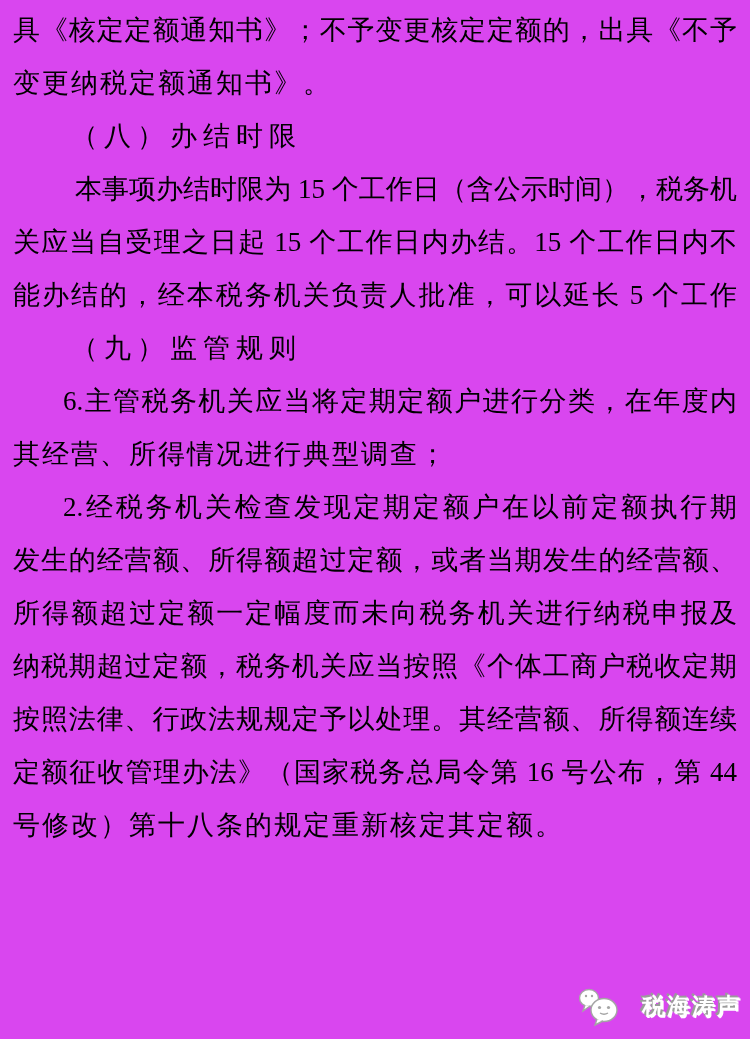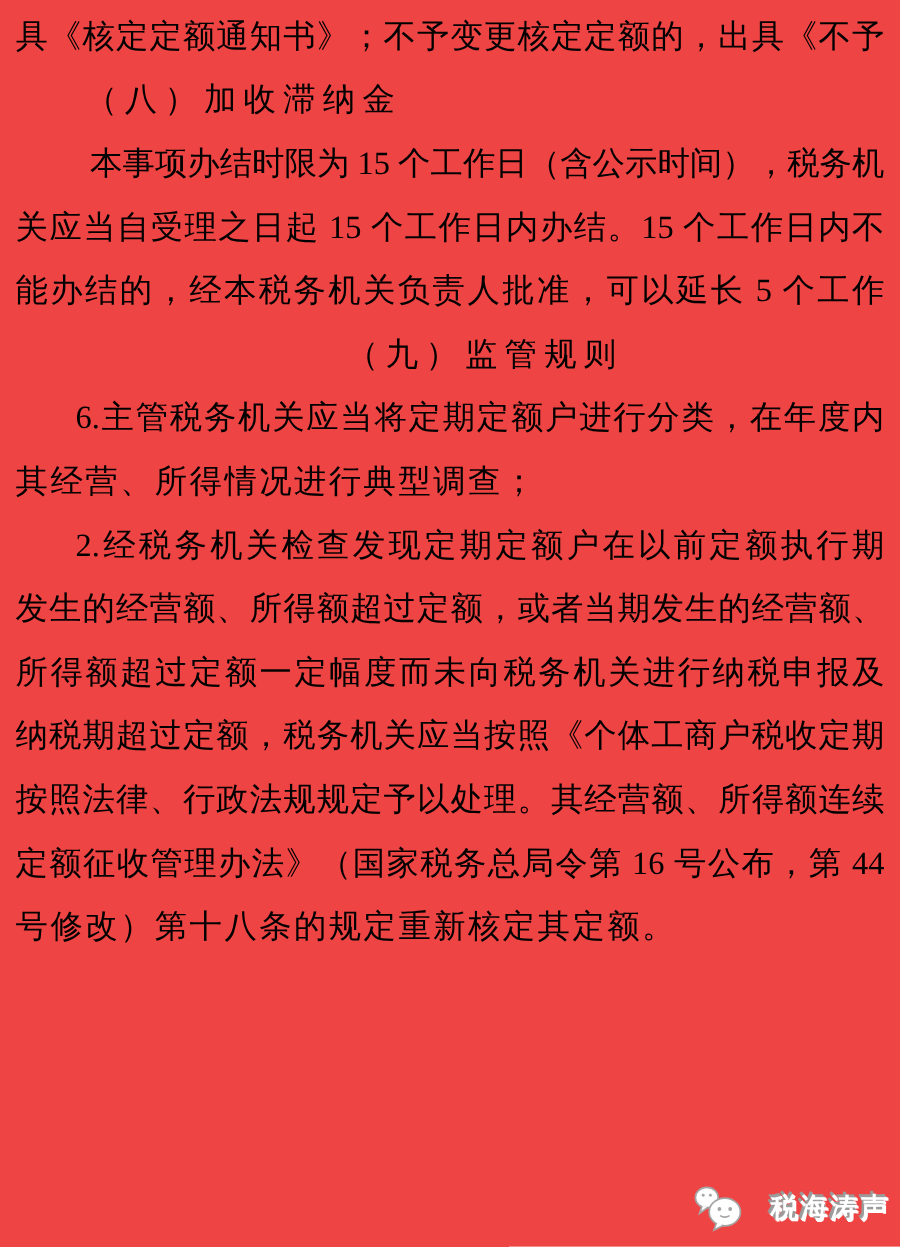--- a/index.html
+++ b/index.html
@@ -8,21 +8,21 @@
     width: 750px;
     height: 1039px;
     overflow: hidden;
     background: #ffffff;
     font-family: "Liberation Serif", "DejaVu Serif", serif;
   }
   .page {
     position: relative;
     width: 750px;
     height: 1039px;
-    background: #ef4444;
+    background: #d946ef;
   }
   .doc {
     position: absolute;
     left: 13px;
     top: 4px;
     width: 724px;
   }
   .line {
     height: 53px;
     line-height: 53px;
@@ -62,25 +62,26 @@
   }
   .wm-icon { display: block; }
 </style>
 </head>
 <body>
 
 <div class="page">
 
   <div class="doc">
     <div class="line line-full">具《核定定额通知书》；不予变更核定定额的，出具《不予</div>
-      <div class="line line-heading" style="padding-left: 58px;">（八）加收滞纳金</div>
+      <div class="line line-end">变更纳税定额通知书》。</div>
+      <div class="line line-heading" style="padding-left: 58px;">（八）办结时限</div>
       <div class="line line-full" style="padding-left: 62px;">本事项办结时限为 15 个工作日（含公示时间），税务机</div>
       <div class="line line-full">关应当自受理之日起 15 个工作日内办结。15 个工作日内不</div>
       <div class="line line-full">能办结的，经本税务机关负责人批准，可以延长 5 个工作日，</div>
-      <div class="line line-heading" style="padding-left: 58px; text-align: center;">（九）监管规则</div>
+      <div class="line line-heading" style="padding-left: 58px;">（九）监管规则</div>
       <div class="line line-full" style="padding-left: 50px;">6.主管税务机关应当将定期定额户进行分类，在年度内</div>
       <div class="line line-end">其经营、所得情况进行典型调查；</div>
       <div class="line line-full" style="padding-left: 50px; font-family: Liberation Serif, serif;">2.经税务机关检查发现定期定额户在以前定额执行期</div>
       <div class="line line-full">发生的经营额、所得额超过定额，或者当期发生的经营额、</div>
       <div class="line line-full">所得额超过定额一定幅度而未向税务机关进行纳税申报及</div>
       <div class="line line-full">纳税期超过定额，税务机关应当按照《个体工商户税收定期</div>
       <div class="line line-full">按照法律、行政法规规定予以处理。其经营额、所得额连续</div>
       <div class="line line-full">定额征收管理办法》（国家税务总局令第 16 号公布，第 44</div>
       <div class="line line-end">号修改）第十八条的规定重新核定其定额。</div>
   </div>

